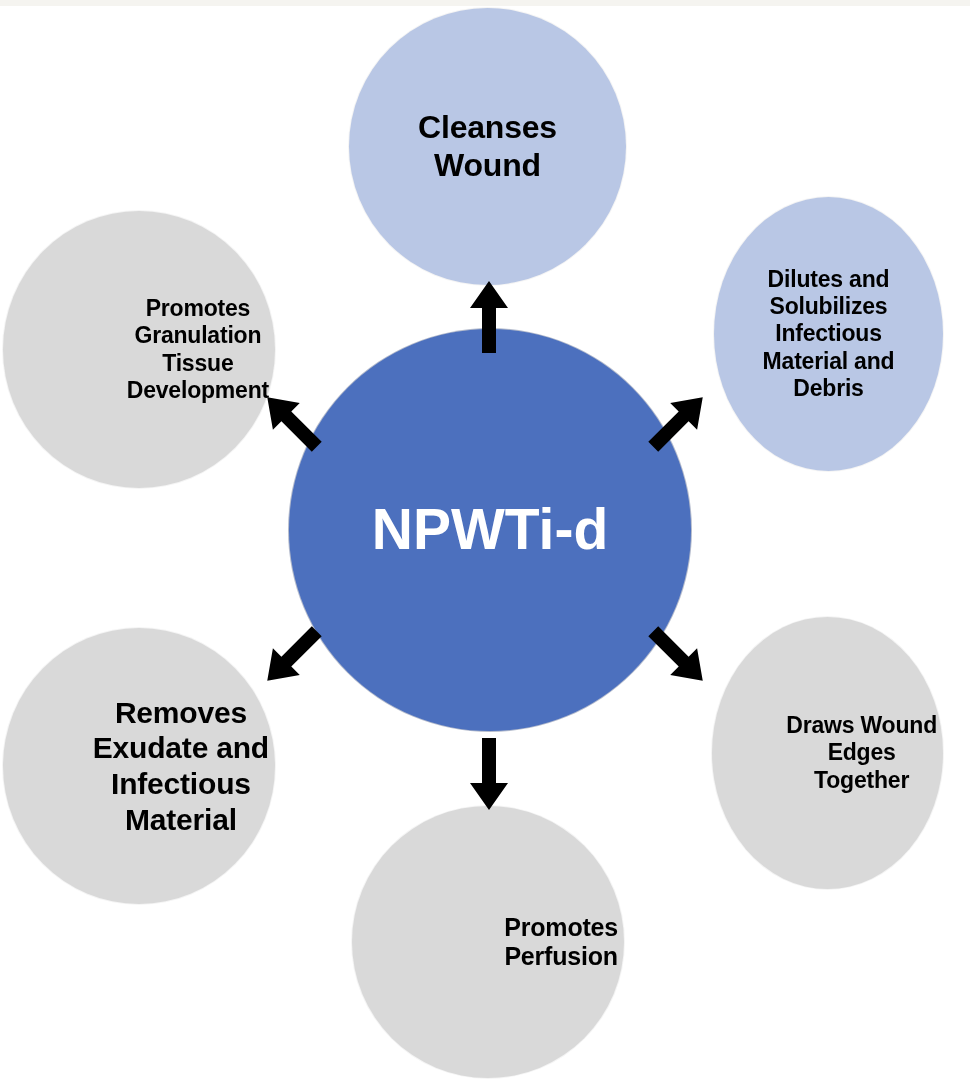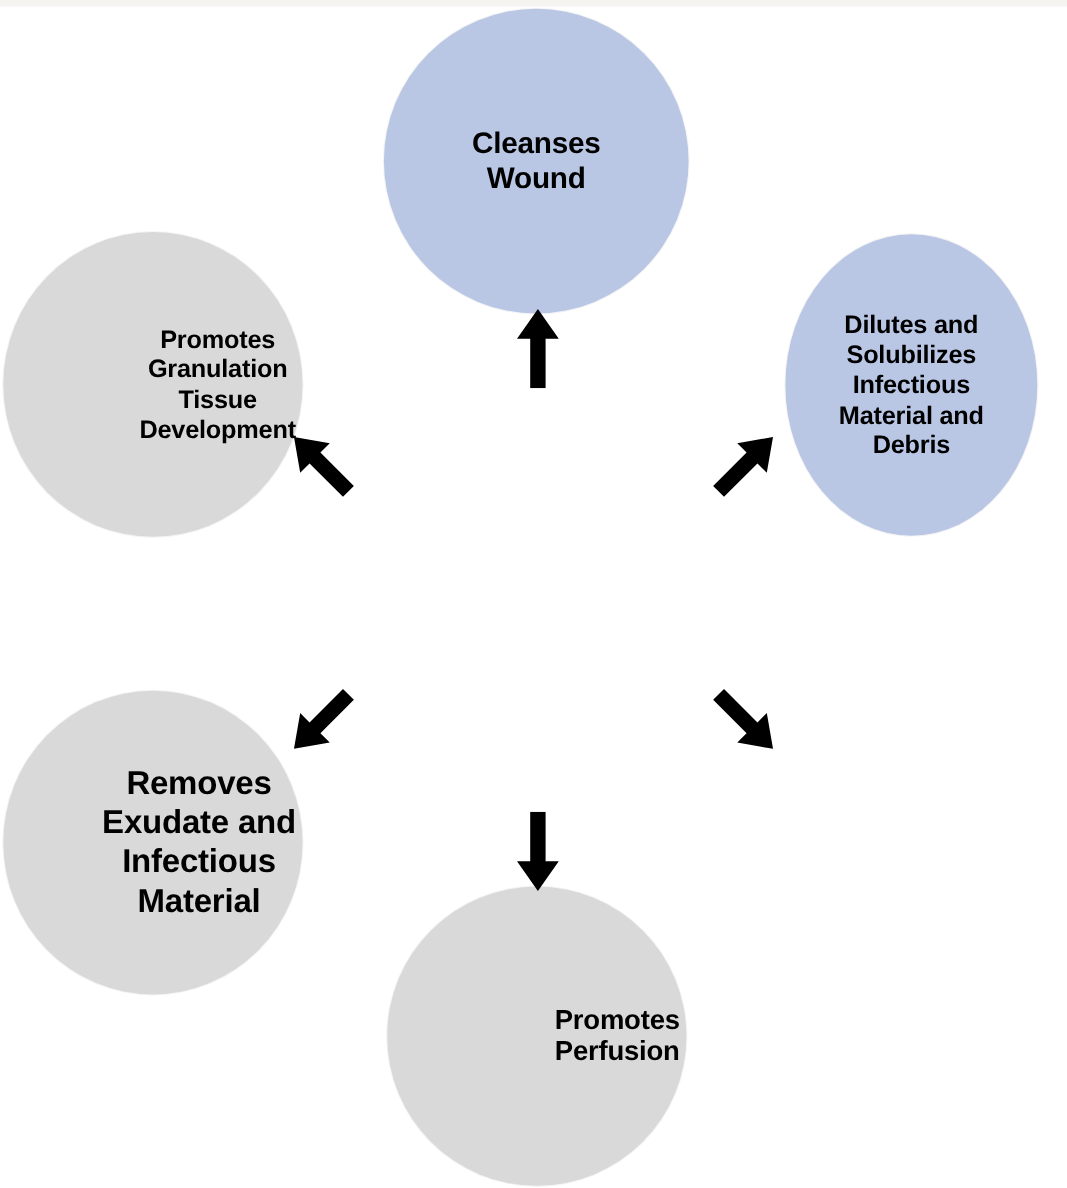--- a/index.html
+++ b/index.html
@@ -60,24 +60,24 @@
   }
 
   
   .sat { box-shadow: 0 0 0 1px rgba(0,0,0,0.045); }
   .sat-blue  { background: #b9c7e5; }
   .sat-gray  { background: #d9d9d9; justify-content: flex-end; }
 
   #node-cleanses {
     left: 349px; top: 8px; width: 277px; height: 277px;
   }
-  #node-cleanses .node-label { font-size: 27px; }
+  #node-cleanses .node-label { font-size: 32px; }
 
   #node-dilutes {
-    left: 714px; top: 213px; width: 229px; height: 274px;
+    left: 714px; top: 197px; width: 229px; height: 274px;
   }
   #node-dilutes .node-label { font-size: 23px; line-height: 1.18; }
 
   #node-granulation {
     left: 3px; top: 211px; width: 272px; height: 277px;
   }
   #node-granulation .node-label { font-size: 23px; line-height: 1.19; }
 
   #node-removes {
     left: 3px; top: 628px; width: 272px; height: 276px;
@@ -113,40 +113,48 @@
   </div>
 
   <div class="node sat sat-blue" id="node-dilutes">
     <div class="node-label">Dilutes and
 Solubilizes
 Infectious
 Material and
 Debris</div>
   </div>
 
+  <div class="node sat sat-gray" id="node-draws">
+    <div class="node-label">Draws Wound
+Edges
+Together</div>
+  </div>
 
   <div class="node sat sat-gray" id="node-perfusion">
     <div class="node-label">Promotes
 Perfusion</div>
   </div>
 
   <div class="node sat sat-gray" id="node-removes">
     <div class="node-label">Removes
 Exudate and
 Infectious
 Material</div>
   </div>
 
   <div class="node sat sat-gray" id="node-granulation">
     <div class="node-label">Promotes
 Granulation
 Tissue
 Development</div>
   </div>
 
+  <div class="node" id="hub">
+    <div class="node-label">NPWTi-d</div>
+  </div>
 
   <div class="arrow" style="left:469px; top:281px;">
     <svg width="40" height="72" viewBox="0 0 40 72">
       <polygon points="20,0 39,27 27,27 27,72 13,72 13,27 1,27" fill="#000000"></polygon>
     </svg>
   </div>
 
   <div class="arrow" style="left:469px; top:738px;">
     <svg width="40" height="72" viewBox="0 0 40 72">
       <polygon points="20,72 39,45 27,45 27,0 13,0 13,45 1,45" fill="#000000"></polygon>

